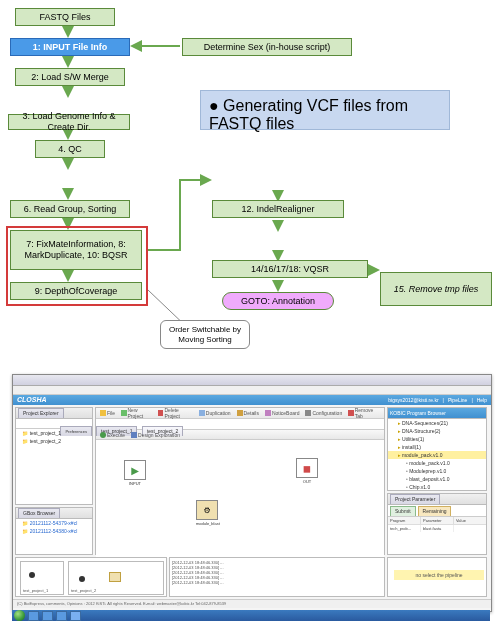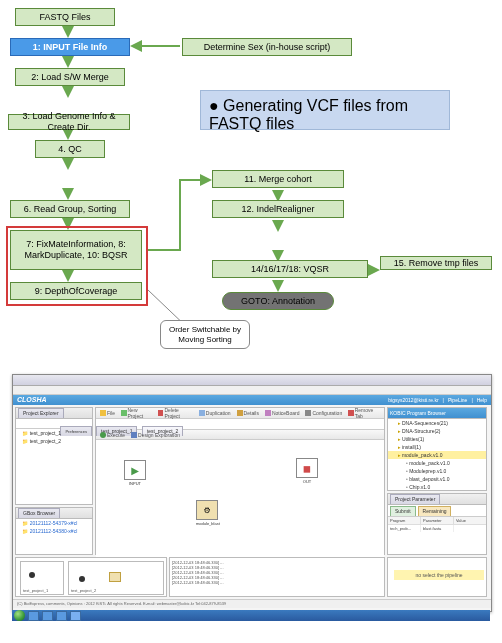--- a/index.html
+++ b/index.html
@@ -28,21 +28,21 @@
     box-sizing: border-box;
     line-height: 1.2;
   }
   .node-blue {
     background: #4a9ae8;
     border: 1px solid #2a6ab8;
     color: #fff;
     font-weight: bold;
   }
   .node-white {
-    background: #737373;
+    background: #f0abfc;
     border: 1px solid #5a8a3a;
   }
   .red-box {
     position: absolute;
     border: 2px solid #d43a3a;
     background: transparent;
     box-sizing: border-box;
   }
   .callout-bubble {
     position: absolute;
@@ -280,30 +280,27 @@
   <div class="node" style="left:10px; top:282px; width:132px; height:18px;text-align:right;">
       <span>9: DepthOfCoverage</span>
     </div>
 
   <div class="callout-bubble" style="left:160px; top:320px; width:90px;"><span>Order Switchable by Moving Sorting</span></div>
 
   <div class="info-box" style="left:200px; top:90px; width:250px; height:40px;">
     <div>● Generating VCF files from FASTQ files</div>
   </div>
 
-  <div class="node" style="left:212px; top:170px; width:132px; height:18px;">
-      <span>11. Merge cohort</span>
-    </div>
   <div class="node" style="left:212px; top:200px; width:132px; height:18px;">
       <span>12. IndelRealigner</span>
     </div>
   <div class="node" style="left:212px; top:260px; width:156px; height:18px;">
       <span>14/16/17/18:  VQSR</span>
     </div>
-  <div class="node" style="left:380px; top:256px; width:112px; height:14px;">
+  <div class="node" style="left:380px; top:272px; width:112px; height:34px;font-style:italic;">
       <span>15. Remove tmp files</span>
     </div>
   <div class="node node-white" style="left:222px; top:292px; width:112px; height:18px; border-radius:9px;">
       <span>GOTO: Annotation</span>
     </div>
 
 </div>
 
 <div class="screenshot">
   <div class="win-frame">

